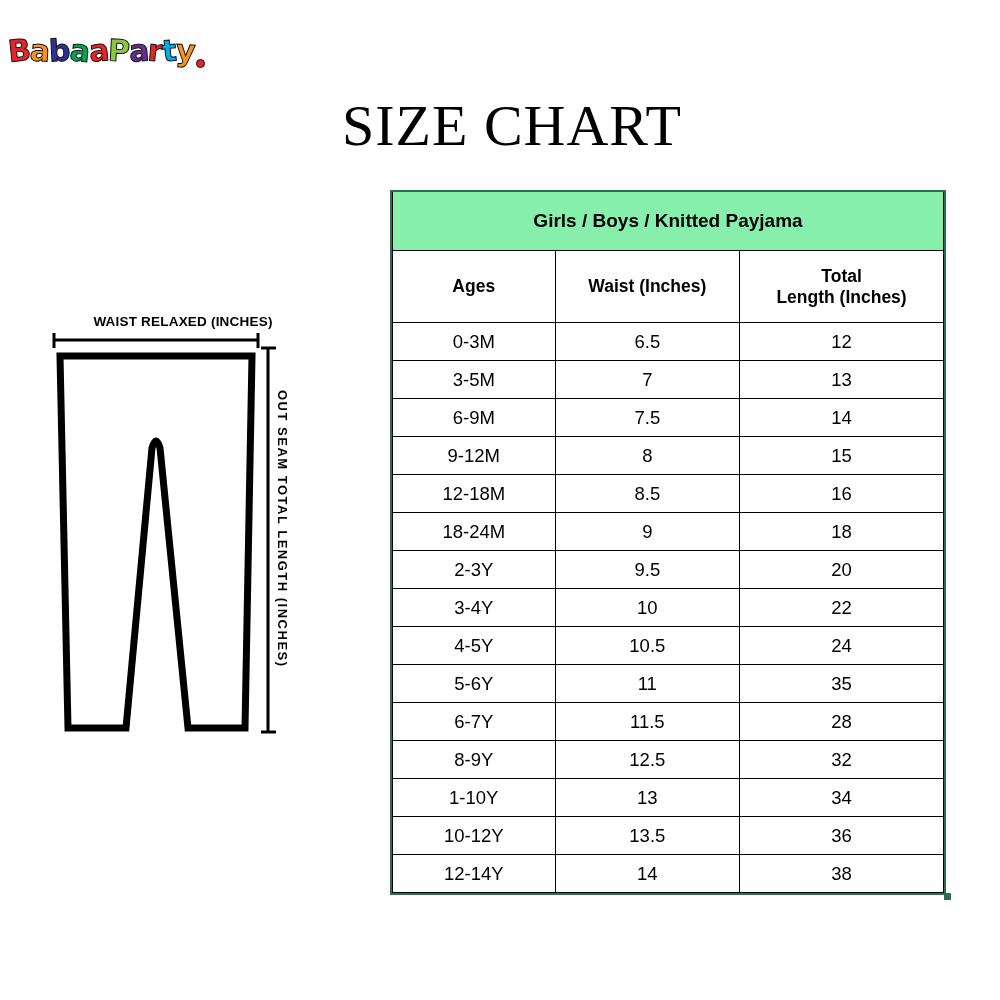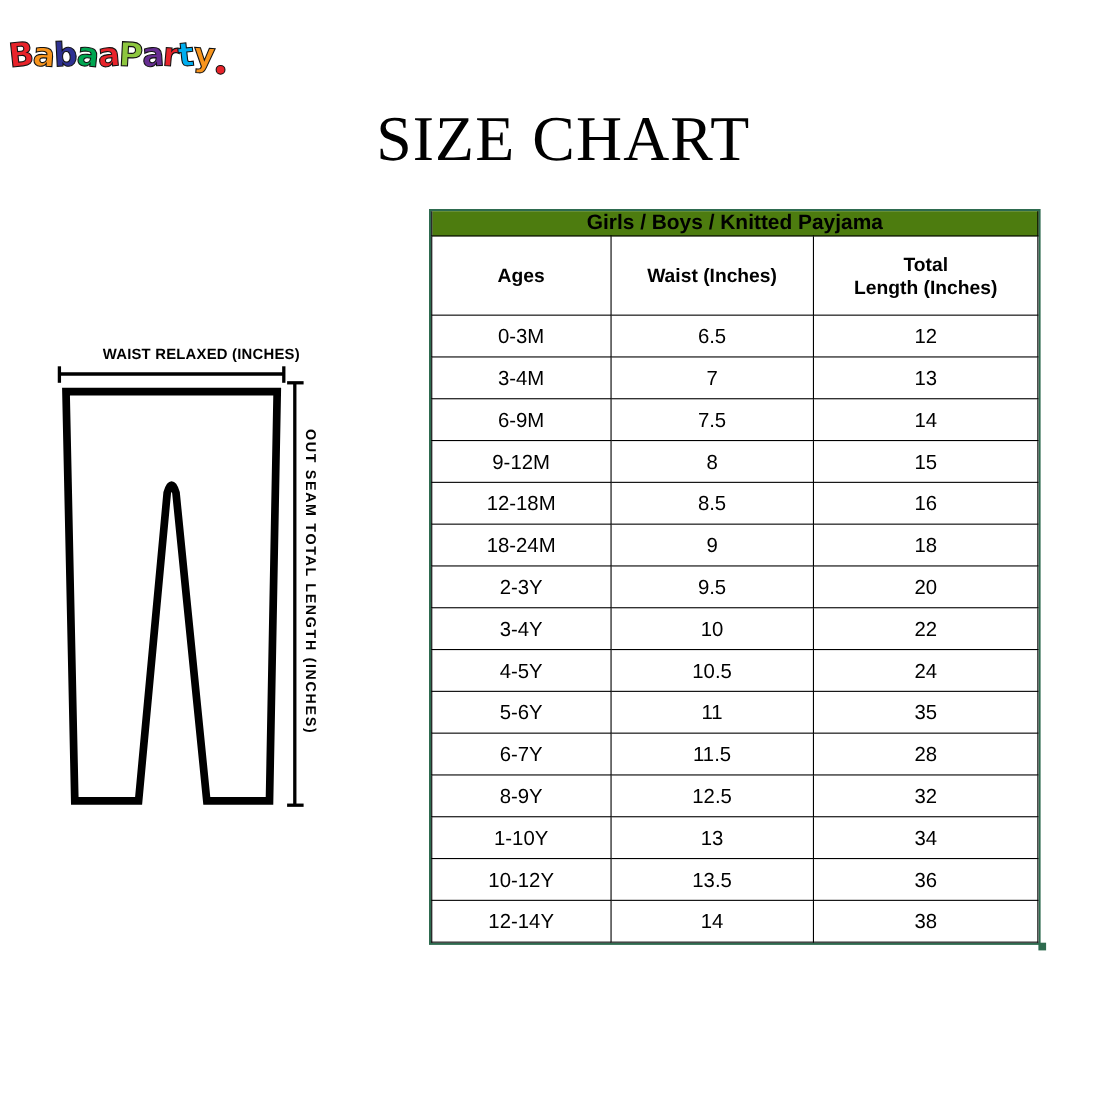--- a/index.html
+++ b/index.html
@@ -79,25 +79,25 @@
 
   
   .table-wrap {
     position: absolute;
     left: 390px; top: 190px;
     width: 556px;
     border: 2px solid #2e6b4f;
   }
   table { border-collapse: collapse; width: 100%; }
   .hdr-title td {
-    background: #4d7c0f;
+    background: #86efac;
     text-align: center;
     font-weight: bold;
     font-size: 19px;
-    padding: 0 4px;
+    padding: 18px 4px;
     border: 1px solid #000;
     border-top: none;
   }
   thead.cols th {
     border: 1px solid #000;
     font-size: 17.5px;
     font-weight: bold;
     padding: 6px 4px;
     text-align: center;
     height: 72px;
@@ -171,21 +171,21 @@
           </th>
         </tr>
       </thead>
       <tbody>
         <tr>
           <td>0-3M</td>
           <td>6.5</td>
           <td>12</td>
         </tr>
         <tr>
-          <td>3-4M</td>
+          <td>3-5M</td>
           <td>7</td>
           <td>13</td>
         </tr>
         <tr>
           <td>6-9M</td>
           <td>7.5</td>
           <td>14</td>
         </tr>
         <tr>
           <td>9-12M</td>

